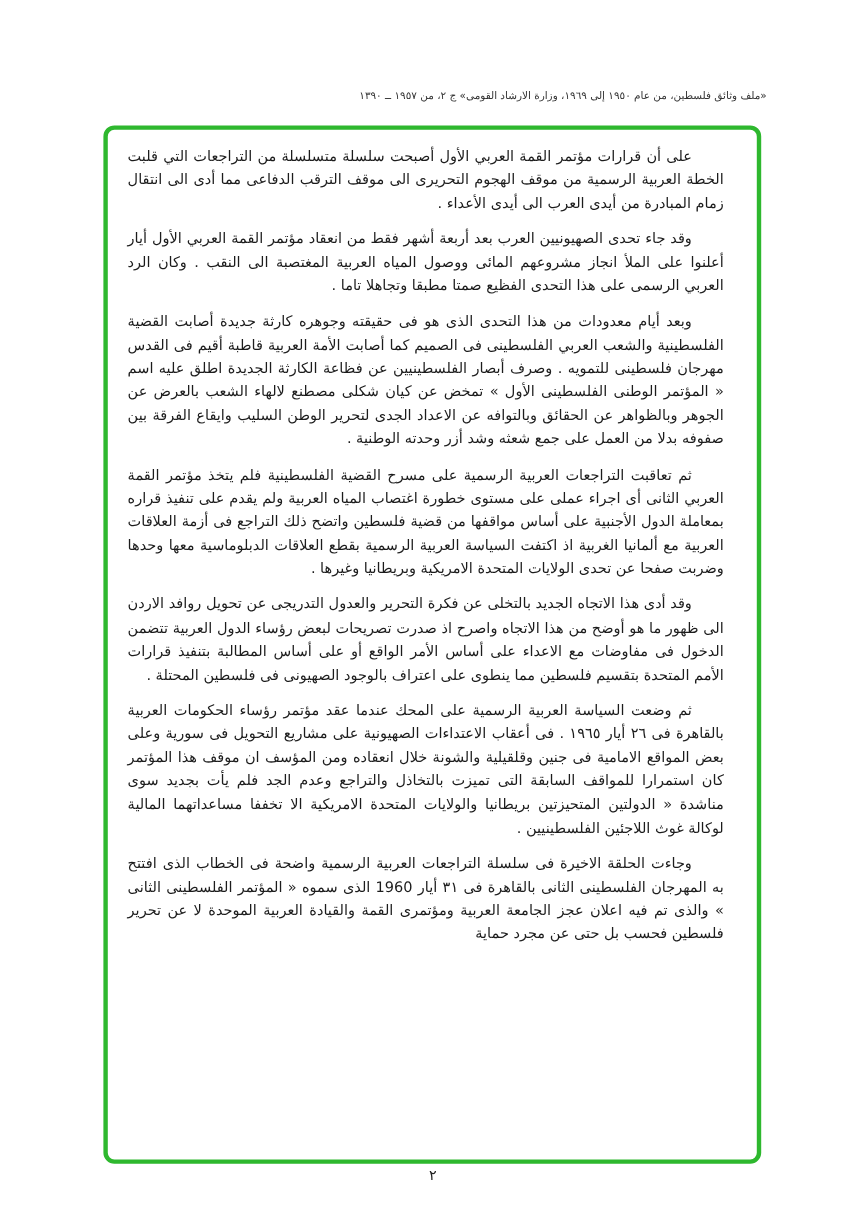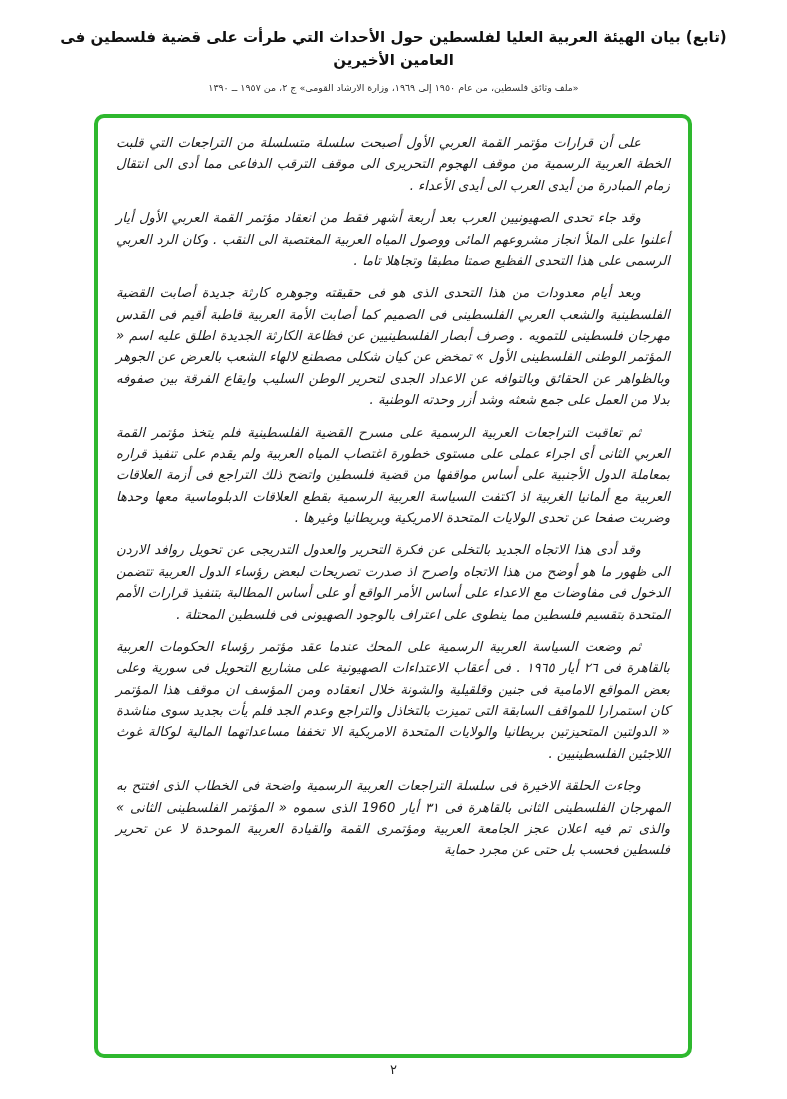--- a/index.html
+++ b/index.html
@@ -25,21 +25,20 @@
     font-weight: bold;
     font-size: 15px;
     line-height: 1.55;
     color: #111111;
   }
   .header-source {
     position: absolute;
     top: 82px;
     right: 90px;
     left: 90px;
-    text-align: center;
     font-size: 9.5px;
     color: #333333;
     letter-spacing: 0.2px;
   }
   .content-box {
     position: absolute;
     top: 114px;
     right: 95px;
     width: 598px;
     height: 944px;
@@ -50,40 +49,38 @@
     background: #ffffff;
   }
   .doc-body {
     direction: rtl;
     text-align: justify;
     font-size: 13.2px;
     line-height: 1.62;
     color: #1c1c1c;
   }
   .doc-body p {
-    margin: 0 0 11px 0;
+    margin: 0 12px 11px 0;
     text-indent: 2.2em;
-    font-style: italic;
   }
   .page-number {
     position: absolute;
     bottom: 22px;
     left: 0;
     right: 0;
     text-align: center;
     font-size: 13px;
     color: #222222;
   }
 </style>
 </head>
 <body>
 
 <div class="page">
 
-  <div class="header-title">(تابع) بيان الهيئة العربية العليا لفلسطين حول الأحداث التي طرأت على قضية فلسطين فى العامين الأخيرين</div>
 
   <div class="header-source">«ملف وثائق فلسطين، من عام ١٩٥٠ إلى ١٩٦٩، وزارة الارشاد القومى» ج ٢، من ١٩٥٧ ــ ١٣٩٠</div>
 
   <div class="content-box">
     <div class="doc-body">
       <p>على أن قرارات مؤتمر القمة العربي الأول أصبحت سلسلة متسلسلة من التراجعات التي قلبت الخطة العربية الرسمية من موقف الهجوم التحريرى الى موقف الترقب الدفاعى مما أدى الى انتقال زمام المبادرة من أيدى العرب الى أيدى الأعداء .</p>
       <p>وقد جاء تحدى الصهيونيين العرب بعد أربعة أشهر فقط من انعقاد مؤتمر القمة العربي الأول أيار أعلنوا على الملأ انجاز مشروعهم المائى ووصول المياه العربية المغتصبة الى النقب . وكان الرد العربي الرسمى على هذا التحدى الفظيع صمتا مطبقا وتجاهلا تاما .</p>
       <p>وبعد أيام معدودات من هذا التحدى الذى هو فى حقيقته وجوهره كارثة جديدة أصابت القضية الفلسطينية والشعب العربي الفلسطينى فى الصميم كما أصابت الأمة العربية قاطبة أقيم فى القدس مهرجان فلسطينى للتمويه . وصرف أبصار الفلسطينيين عن فظاعة الكارثة الجديدة اطلق عليه اسم « المؤتمر الوطنى الفلسطينى الأول » تمخض عن كيان شكلى مصطنع لالهاء الشعب بالعرض عن الجوهر وبالظواهر عن الحقائق وبالتوافه عن الاعداد الجدى لتحرير الوطن السليب وايقاع الفرقة بين صفوفه بدلا من العمل على جمع شعثه وشد أزر وحدته الوطنية .</p>
       <p>ثم تعاقبت التراجعات العربية الرسمية على مسرح القضية الفلسطينية فلم يتخذ مؤتمر القمة العربي الثانى أى اجراء عملى على مستوى خطورة اغتصاب المياه العربية ولم يقدم على تنفيذ قراره بمعاملة الدول الأجنبية على أساس مواقفها من قضية فلسطين واتضح ذلك التراجع فى أزمة العلاقات العربية مع ألمانيا الغربية اذ اكتفت السياسة العربية الرسمية بقطع العلاقات الدبلوماسية معها وحدها وضربت صفحا عن تحدى الولايات المتحدة الامريكية وبريطانيا وغيرها .</p>
       <p>وقد أدى هذا الاتجاه الجديد بالتخلى عن فكرة التحرير والعدول التدريجى عن تحويل روافد الاردن الى ظهور ما هو أوضح من هذا الاتجاه واصرح اذ صدرت تصريحات لبعض رؤساء الدول العربية تتضمن الدخول فى مفاوضات مع الاعداء على أساس الأمر الواقع أو على أساس المطالبة بتنفيذ قرارات الأمم المتحدة بتقسيم فلسطين مما ينطوى على اعتراف بالوجود الصهيونى فى فلسطين المحتلة .</p>

